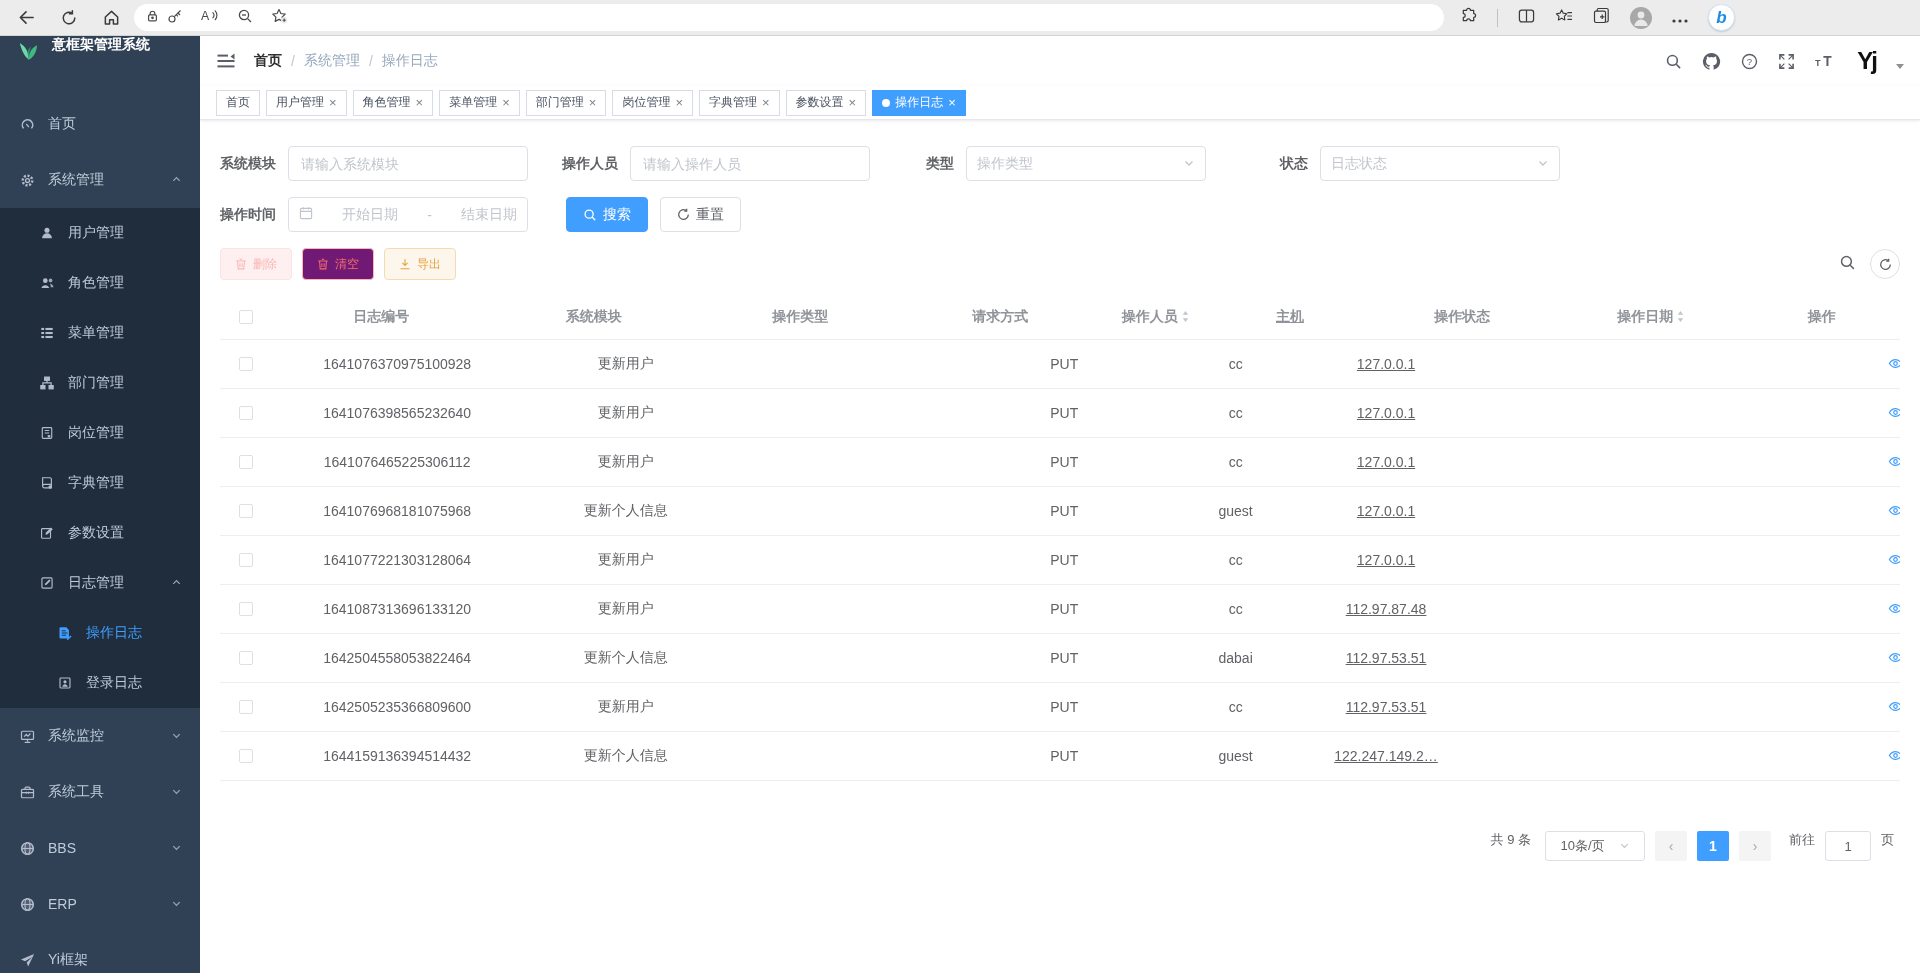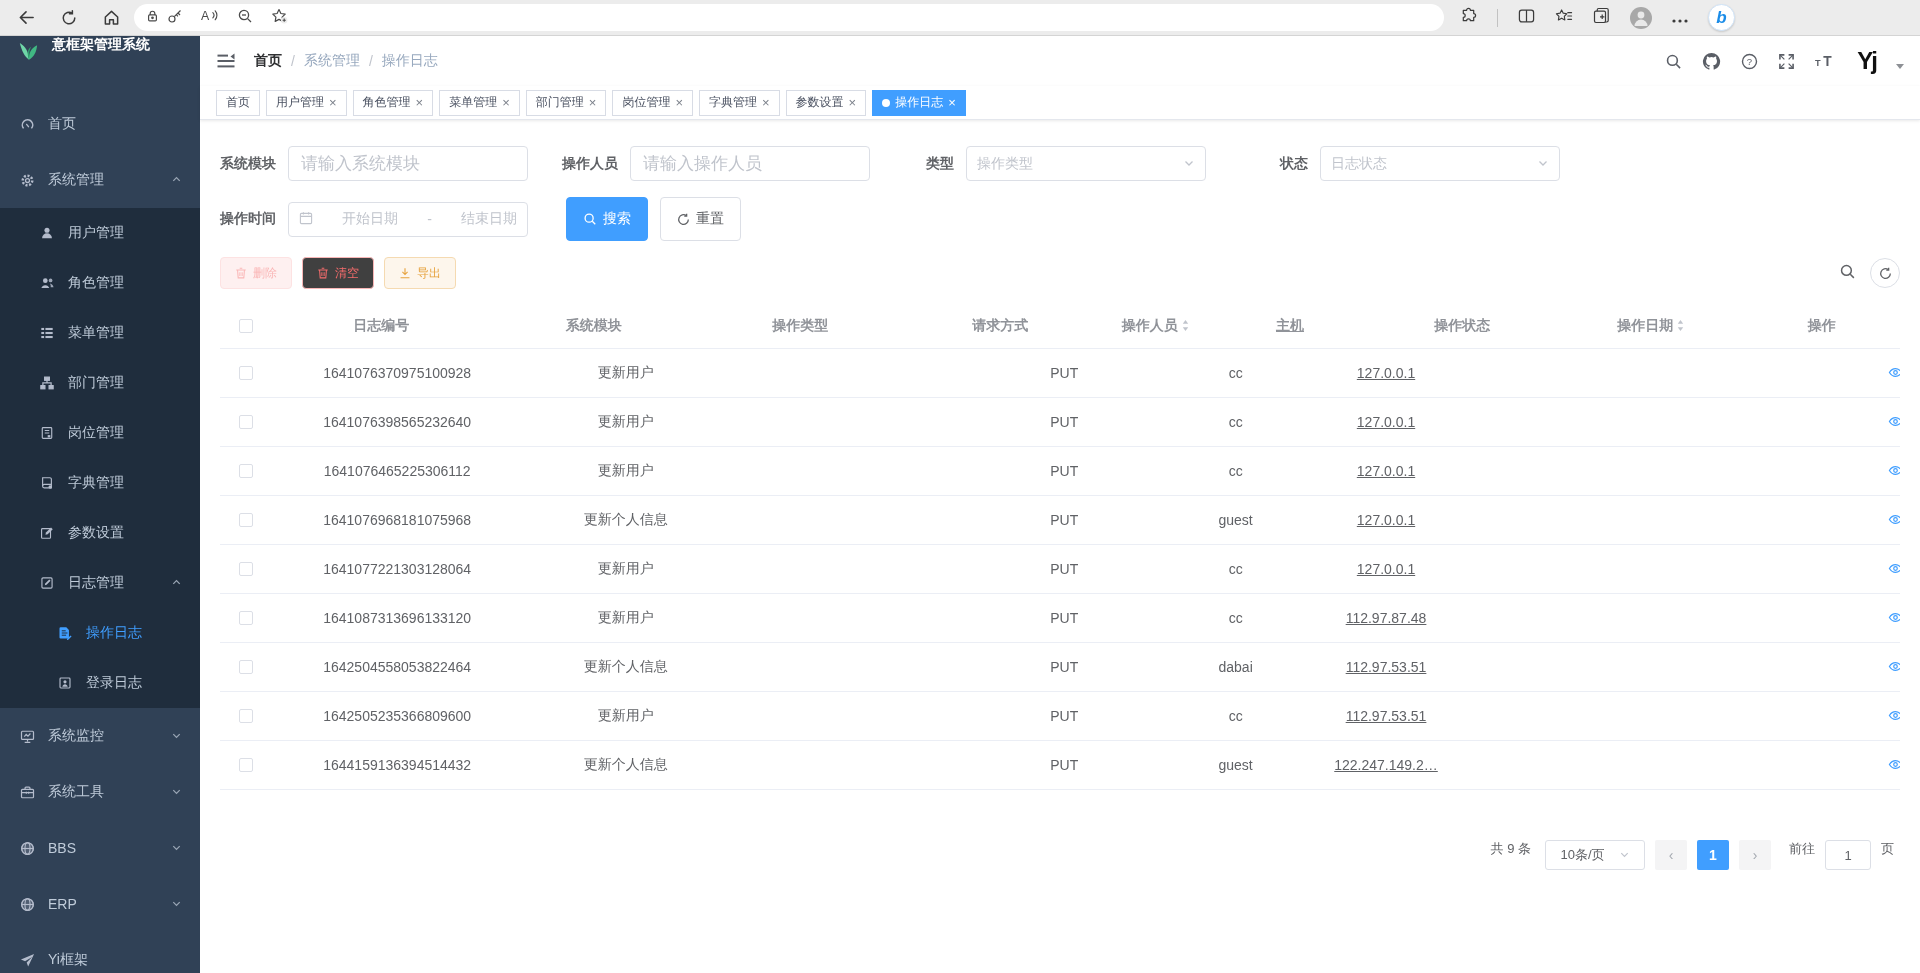--- a/index.html
+++ b/index.html
@@ -53,30 +53,30 @@
   .tab .tab-close { font-size:13px; line-height:1; color:#7b808a; }
   .tab.active { background:#409eff; border-color:#409eff; color:#fff; }
   .tab.active .tab-close { color:#fff; }
   .tab .dot { width:8px; height:8px; border-radius:50%; background:#fff; }
 
   
   .content { flex:1; padding:26px 20px 0 20px; position:relative; }
   .filter-row { display:flex; align-items:center; margin-bottom:16px; }
   .fgroup { display:flex; align-items:center; margin-right:34px; }
   .flabel { font-size:14px; font-weight:bold; color:#606266; margin-right:12px; white-space:nowrap; }
-  .finput { width:240px; height:35px; border:1px solid #dcdfe6; border-radius:4px; padding:0 12px; font-size:17px; color:#606266; outline:none; font-family:inherit; }
+  .finput { width:240px; height:35px; border:1px solid #dcdfe6; border-radius:4px; padding:0 12px; font-size:14px; color:#606266; outline:none; font-family:inherit; }
   .finput::placeholder { color:#c0c4cc; }
   .fselect { width:240px; height:35px; border:1px solid #dcdfe6; border-radius:4px; padding:0 10px; display:flex; align-items:center; color:#c0c4cc; font-size:14px; cursor:pointer; }
   .fselect .sel-caret { margin-left:auto; color:#c0c4cc; }
   .fdate { width:240px; height:35px; border:1px solid #dcdfe6; border-radius:4px; display:flex; align-items:center; justify-content:space-between; padding:0 10px; color:#c0c4cc; font-size:14px; }
-  .btn { height:44px; border-radius:4px; border:1px solid #dcdfe6; background:#fff; color:#606266; font-size:14px; padding:11px 16px; display:inline-flex; align-items:center; gap:6px; cursor:pointer; font-family:inherit; }
+  .btn { height:35px; border-radius:4px; border:1px solid #dcdfe6; background:#fff; color:#606266; font-size:14px; padding:11px 16px; display:inline-flex; align-items:center; gap:6px; cursor:pointer; font-family:inherit; }
   .btn-primary { background:#409eff; border-color:#409eff; color:#fff; }
   .btn-sm { height:32px; font-size:12px; padding:0 14px; }
   .btn-danger-disabled { background:#fef0f0; border-color:#fde2e2; color:#fab6b6; cursor:not-allowed; }
-  .btn-danger-plain { background:#404040; border-color:#f9b6b6; color:#f56c6c; }
+  .btn-danger-plain { background:#701a75; border-color:#f9b6b6; color:#f56c6c; }
   .btn-warning-plain { background:#fdf6ec; border-color:#f5dab1; color:#e6a23c; }
   .toolbar-row { display:flex; align-items:center; gap:10px; margin-bottom:14px; }
   .toolbar-right { margin-left:auto; display:flex; align-items:center; gap:14px; color:#606266; }
   .circle-btn { width:30px; height:30px; border-radius:50%; border:1px solid #dcdfe6; display:flex; align-items:center; justify-content:center; color:#606266; cursor:pointer; }
 
   
   .table { width:100%; font-size:14px; }
   .thead { display:flex; align-items:center; height:46px; border-bottom:1px solid #ebeef5; color:#909399; font-weight:bold; }
   .trow { display:flex; align-items:center; height:49px; border-bottom:1px solid #ebeef5; color:#606266;gap:16px; }
   .td, .th { text-align:center; overflow:hidden; white-space:nowrap; }

